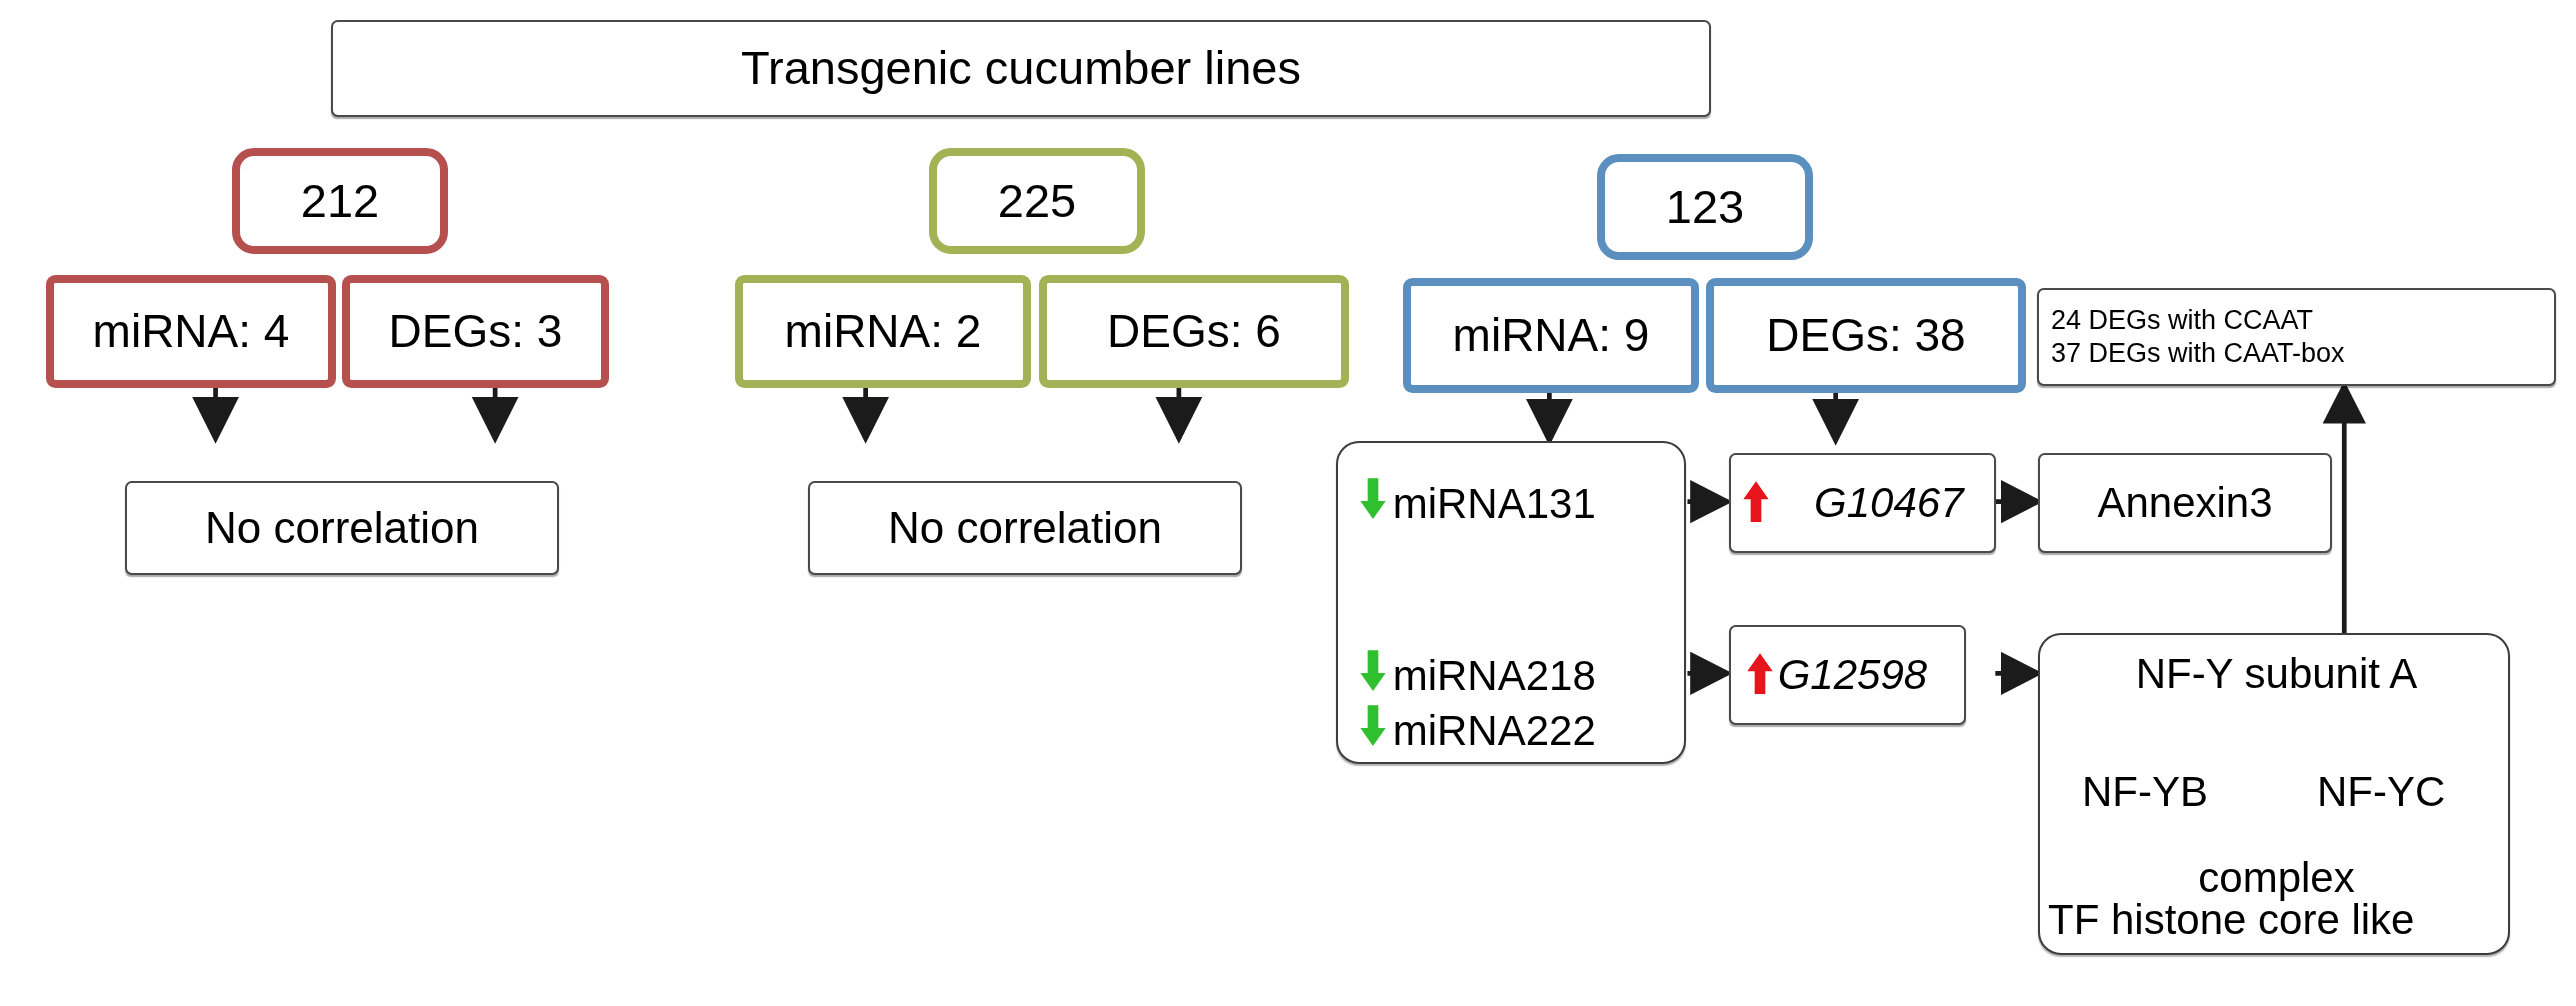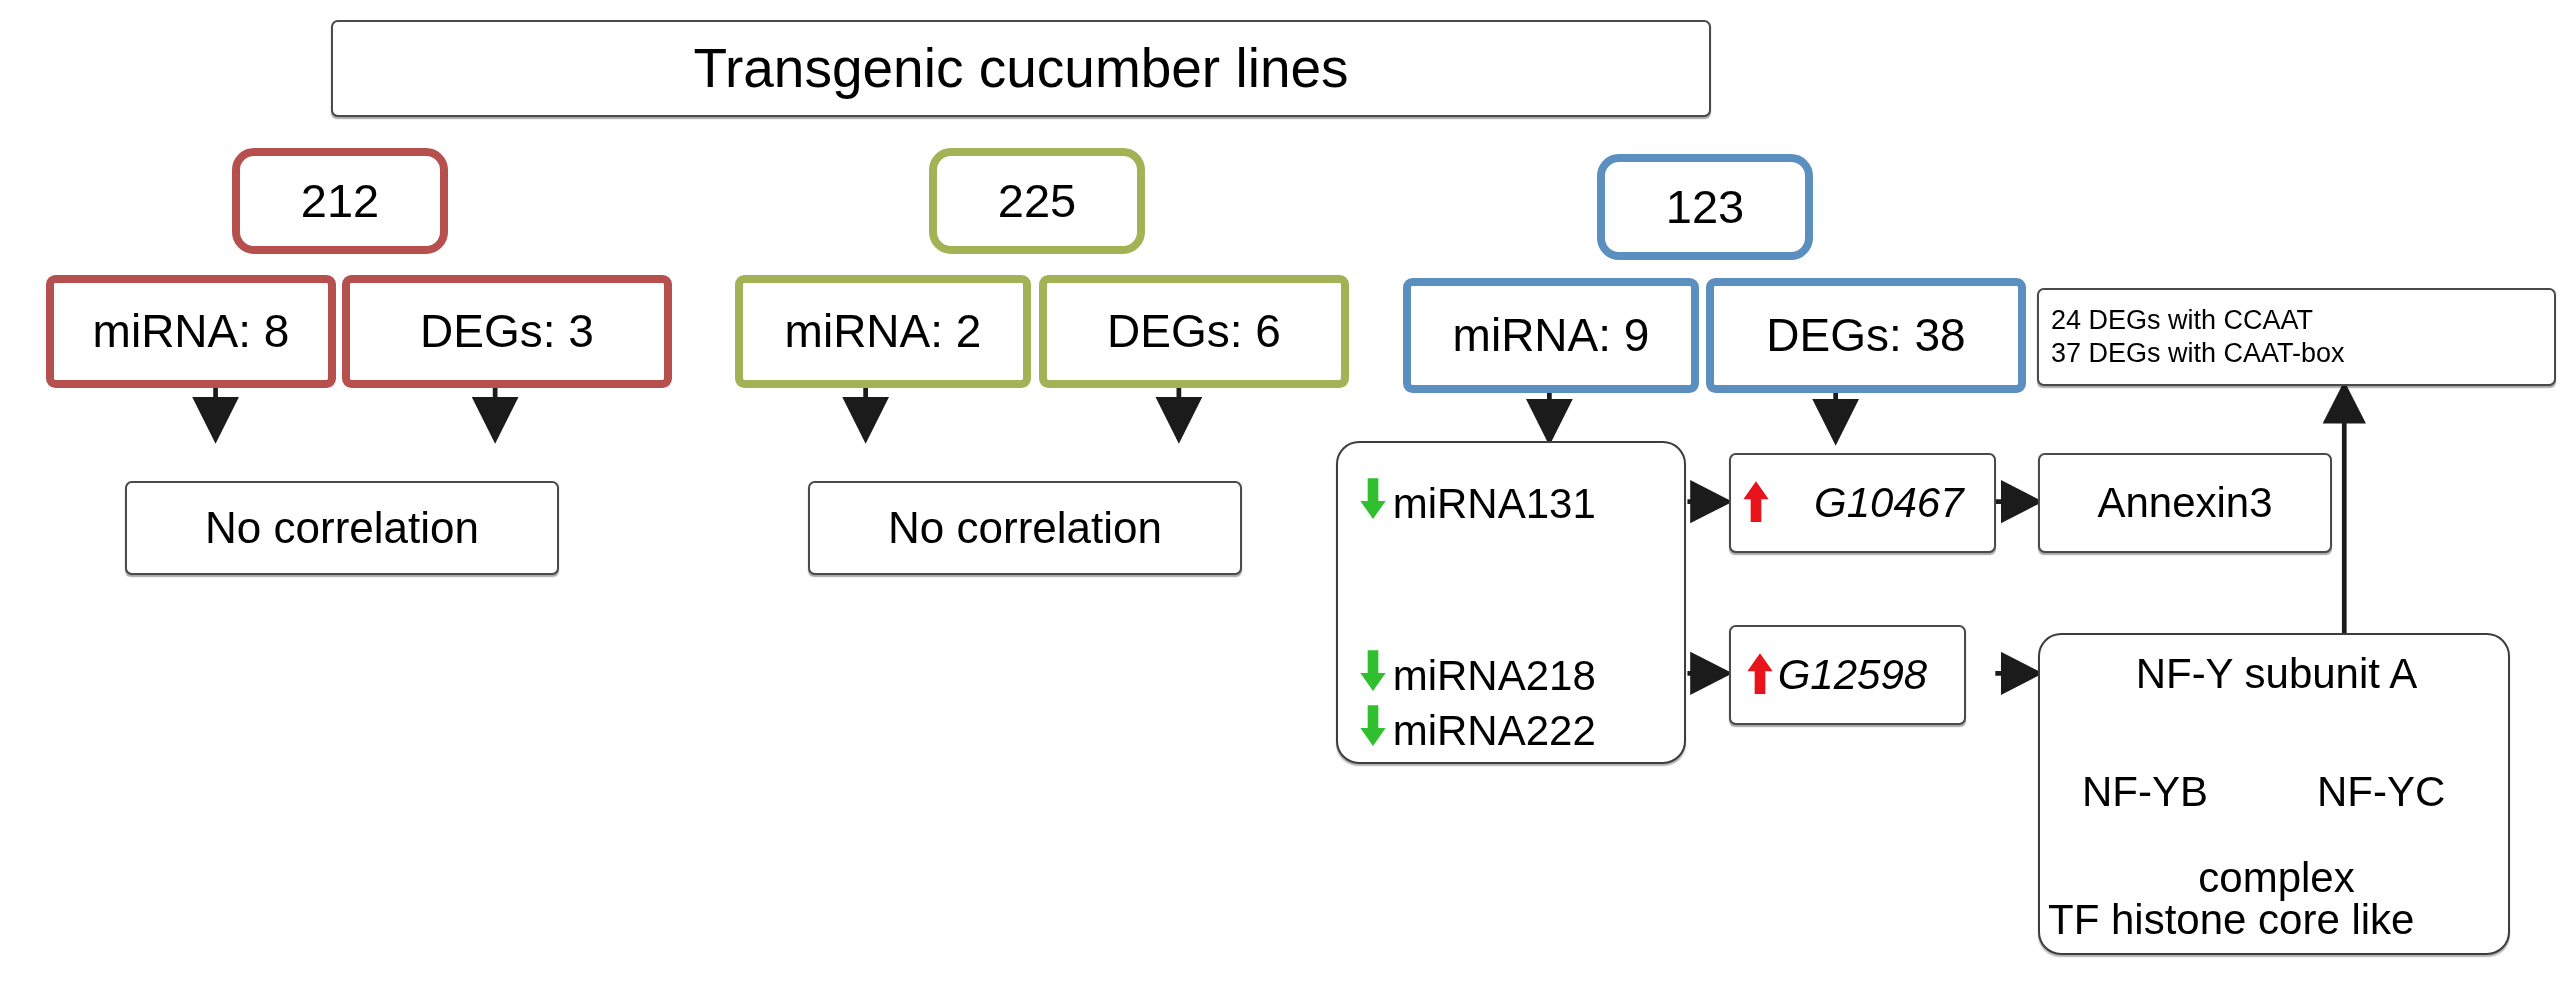--- a/index.html
+++ b/index.html
@@ -43,21 +43,21 @@
     border-width: 8.8px;
     border-style: solid;
     border-radius: 13.5px;
   }
   .grp.red   { border-color: #b5504f; }
   .grp.green { border-color: #a2b254; margin-left: 16px; }
   .grp.blue  { border-color: #5b8fc0; }
 
   .tight { border-radius: 9.4px; }
 
-  .title-text   { font-size: 55px; }
+  .title-text   { font-size: 47px; }
   .count-text   { font-size: 47px; border-radius: 22px; }
   .pair-text    { font-size: 46px; }
   .nocorr-text  { font-size: 44px; margin-top: 40px; }
   .gene-text    { font-size: 42px; font-style: italic; }
   .annex-text   { font-size: 42px; }
   .small-text   { font-size: 27px; line-height: 1.22; }
 
   .panel {
     position: absolute;
     box-sizing: border-box;
@@ -171,24 +171,24 @@
 
   <div class="box plain title-text" style="left:331px; top:20px; width:1380px; height:97px;">
     <span>Transgenic cucumber lines</span>
   </div>
 
   <div class="box grp red count-text tight" style="left:232px; top:148px; width:216px; height:106px;">
     <span>212</span>
   </div>
 
   <div class="box grp red pair-text tight" style="left:46px; top:275px; width:290px; height:113px;">
-    <span>miRNA: 8</span>
-  </div>
-
-  <div class="box grp red pair-text tight" style="left:342px; top:275px; width:330px; height:113px;">
+    <span>miRNA: 4</span>
+  </div>
+
+  <div class="box grp red pair-text tight" style="left:342px; top:275px; width:267px; height:113px;">
     <span>DEGs: 3</span>
   </div>
 
   <div class="box plain nocorr-text" style="left:125px; top:441px; width:434px; height:94px;">
     <span>No correlation</span>
   </div>
 
   <div class="box grp green count-text tight" style="left:913px; top:148px; width:216px; height:106px;">
     <span>225</span>
   </div>

